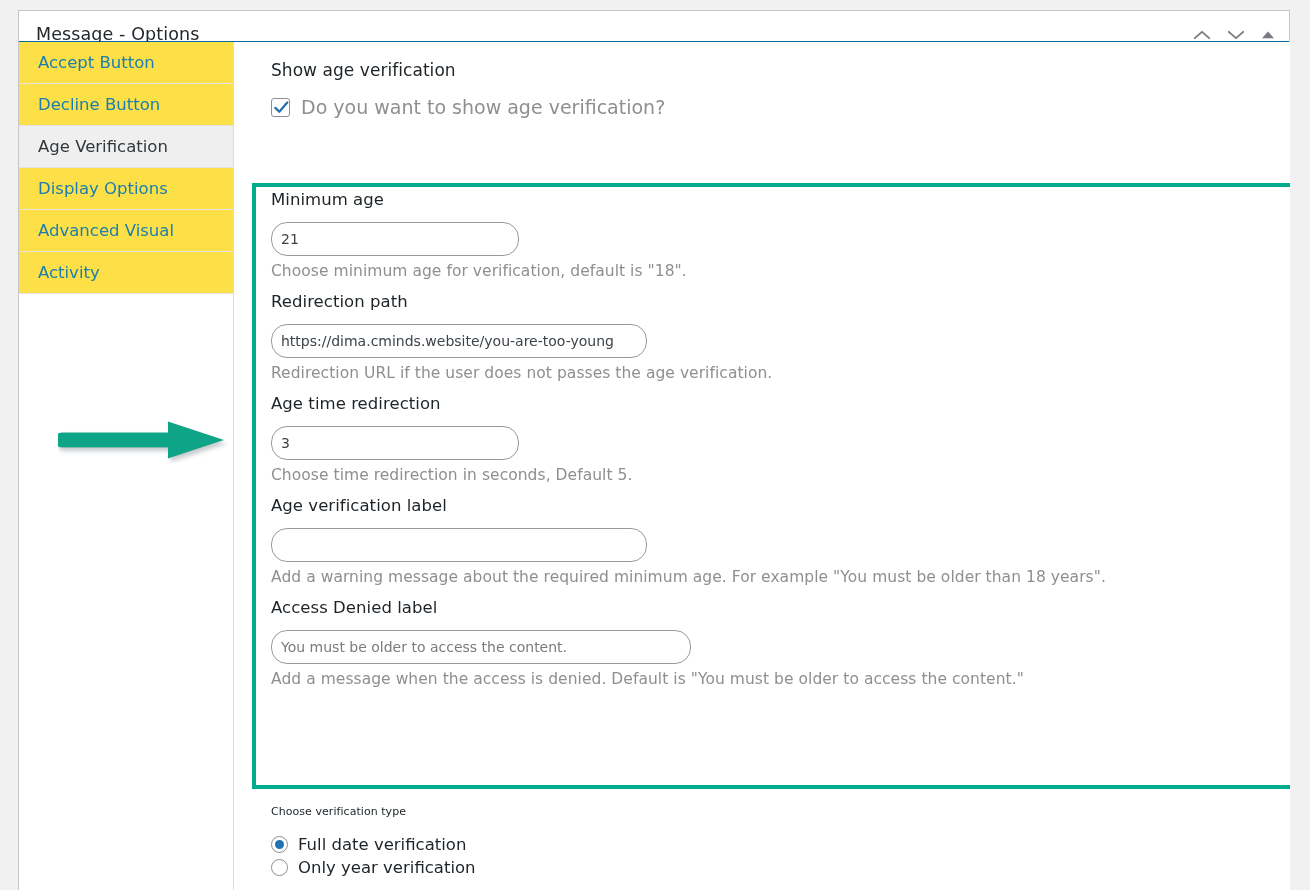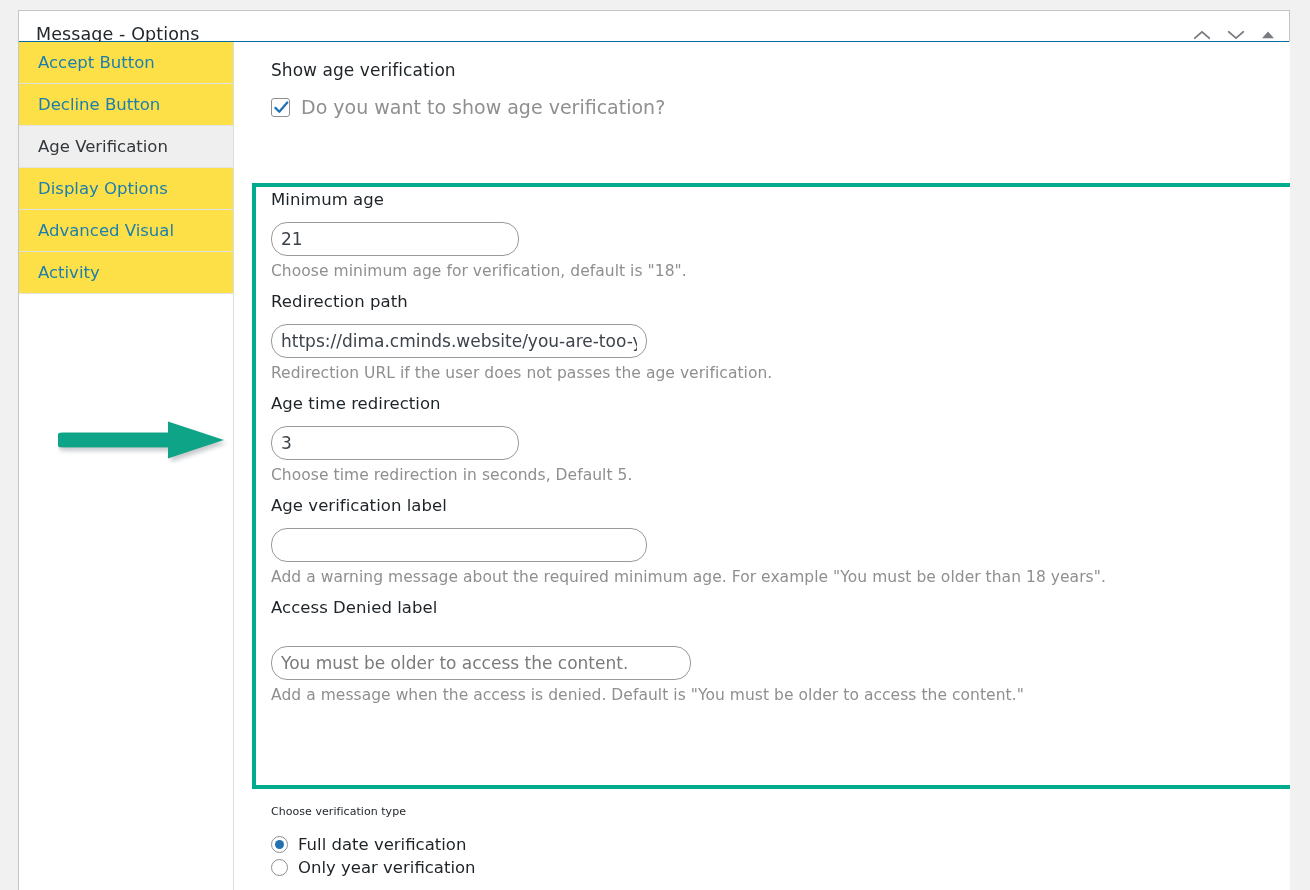--- a/index.html
+++ b/index.html
@@ -108,21 +108,21 @@
     color: #8f8f8f;
     letter-spacing: 0.05px;
     white-space: nowrap;
   }
   .txt-input {
     height: 34px;
     border: 1px solid #9a9a9a;
     border-radius: 16px;
     background: #fff;
     font-family: "DejaVu Sans", "Liberation Sans", sans-serif;
-    font-size: 17px;
+    font-size: 14px;
     color: #3c434a;
     padding: 13px 9px;
     outline: none;
   }
   .txt-input::placeholder { color: #7b7b7b; opacity: 1; }
 
   
   .show-block {
     position: absolute;
     left: 36px; top: 18px;
@@ -167,21 +167,21 @@
   }
   .field-group { margin-bottom: 12px; }
   .field-group .field-title { display: block; }
   .field-group .inp-wrap { margin-top: 13px; }
   .field-group .help-text { display: block; margin-top: 6px; }
 
   .w-min-age   { width: 248px; }
   .w-url       { width: 376px; }
   .w-time      { width: 248px; }
   .w-label     { width: 376px; }
-  .w-denied    { width: 420px; margin-top: 16px; }
+  .w-denied    { width: 420px; }
 
   
   .vtype {
     position: absolute;
     left: 36px; top: 763px;
     width: 600px;
   }
   .vtype .field-title { font-size: 11px; }
   .radio-list { margin-top: 15px; }
   .radio-row {

